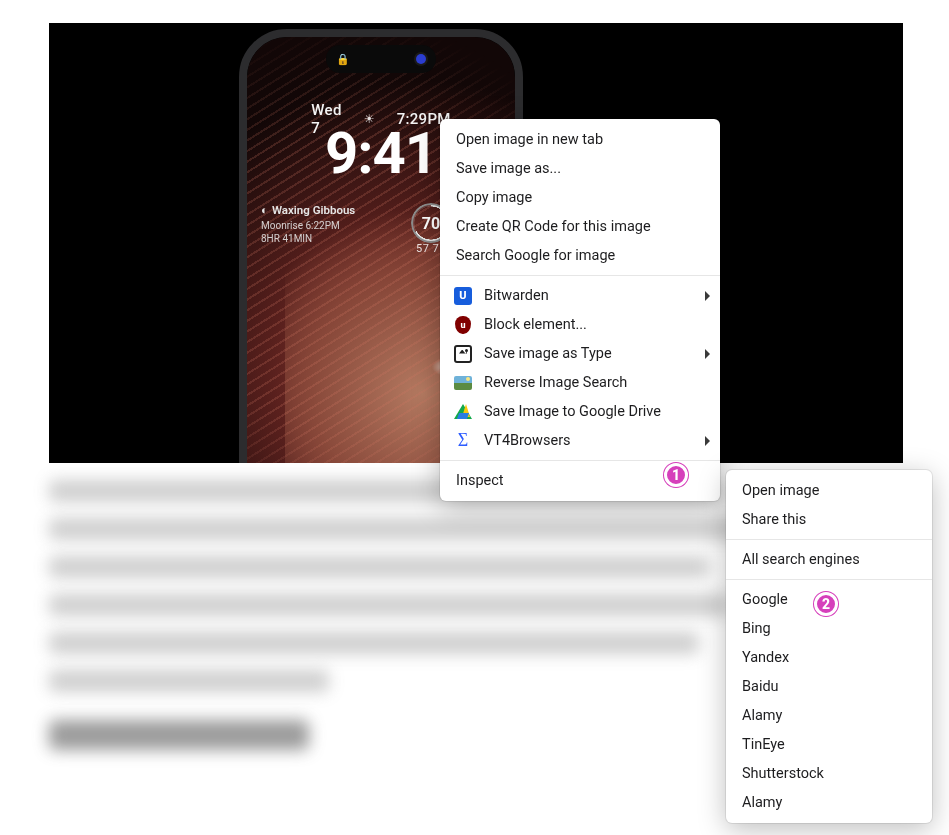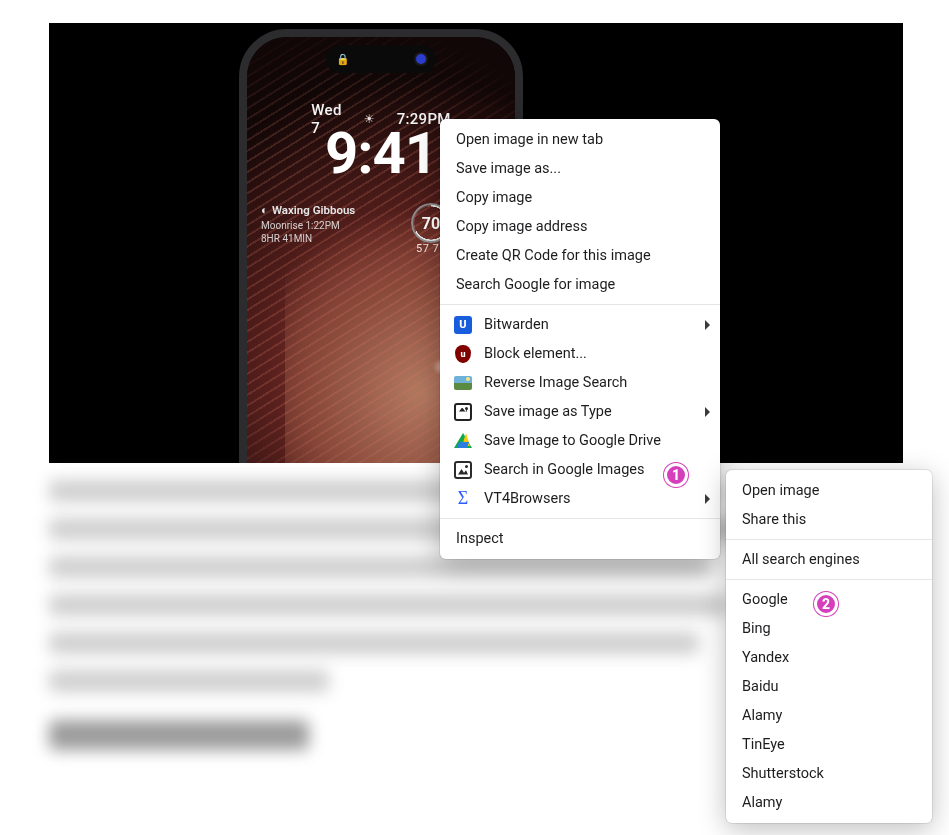--- a/index.html
+++ b/index.html
@@ -186,21 +186,21 @@
         <span class="sep">☀</span>
         <span>7:29PM</span>
       </div>
       <div class="clock">9:41</div>
       <div class="widget-row">
         <div class="moon-block">
           <div class="title">
               <span>◐</span>
               <span>Waxing Gibbous</span>
             </div>
-          <div class="sub">Moonrise 1:22PM</div>
+          <div class="sub">Moonrise 6:22PM</div>
           <div class="sub">8HR 41MIN</div>
         </div>
         <div class="rings">
           <div class="ring-wrap">
             <div class="ring"></div>
             <div class="ring-num">70</div>
             <div class="ring-sub">57  75</div>
           </div>
           <div class="ring-wrap">
             <div class="ring"></div>
@@ -226,62 +226,55 @@
   <div class="item">
       <span>Open image in new tab</span>
     </div>
   <div class="item">
       <span>Save image as...</span>
     </div>
   <div class="item">
       <span>Copy image</span>
     </div>
   <div class="item">
-      <span>Copy image address</span>
-    </div>
-  <div class="item">
       <span>Create QR Code for this image</span>
     </div>
   <div class="item">
       <span>Search Google for image</span>
     </div>
   <div class="sep-line"></div>
   <div class="item with-icon">
     <span class="ico i-bitwarden">U</span>
     <span>Bitwarden</span>
     <span class="chev"></span>
   </div>
   <div class="item with-icon">
     <span class="ico">
         <span class="i-ublock">u</span>
       </span>
     <span>Block element...</span>
   </div>
   <div class="item with-icon">
+    <span class="ico i-savetype"></span>
+    <span>Save image as Type</span>
+    <span class="chev"></span>
+  </div>
+  <div class="item with-icon">
     <span class="ico">
         <span class="i-revimg"></span>
       </span>
     <span>Reverse Image Search</span>
   </div>
   <div class="item with-icon">
-    <span class="ico i-savetype"></span>
-    <span>Save image as Type</span>
-    <span class="chev"></span>
-  </div>
-  <div class="item with-icon">
     <span class="ico">
         <span class="i-drive"></span>
       </span>
     <span>Save Image to Google Drive</span>
   </div>
   <div class="item with-icon">
-    <span class="ico i-gimg"></span>
-    <span>Search in Google Images</span>
-  </div>
-  <div class="item with-icon">
     <span class="ico i-vt4">Σ</span>
     <span>VT4Browsers</span>
     <span class="chev"></span>
   </div>
   <div class="sep-line"></div>
   <div class="item">
       <span>Inspect</span>
     </div>
 </div>
 

